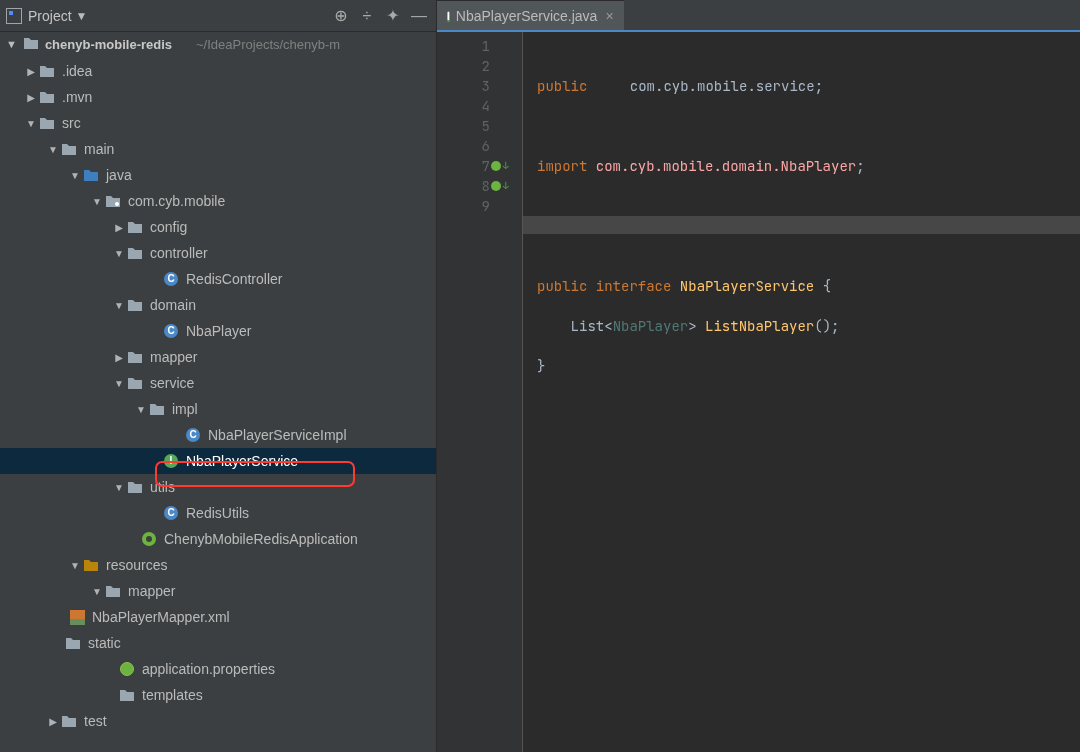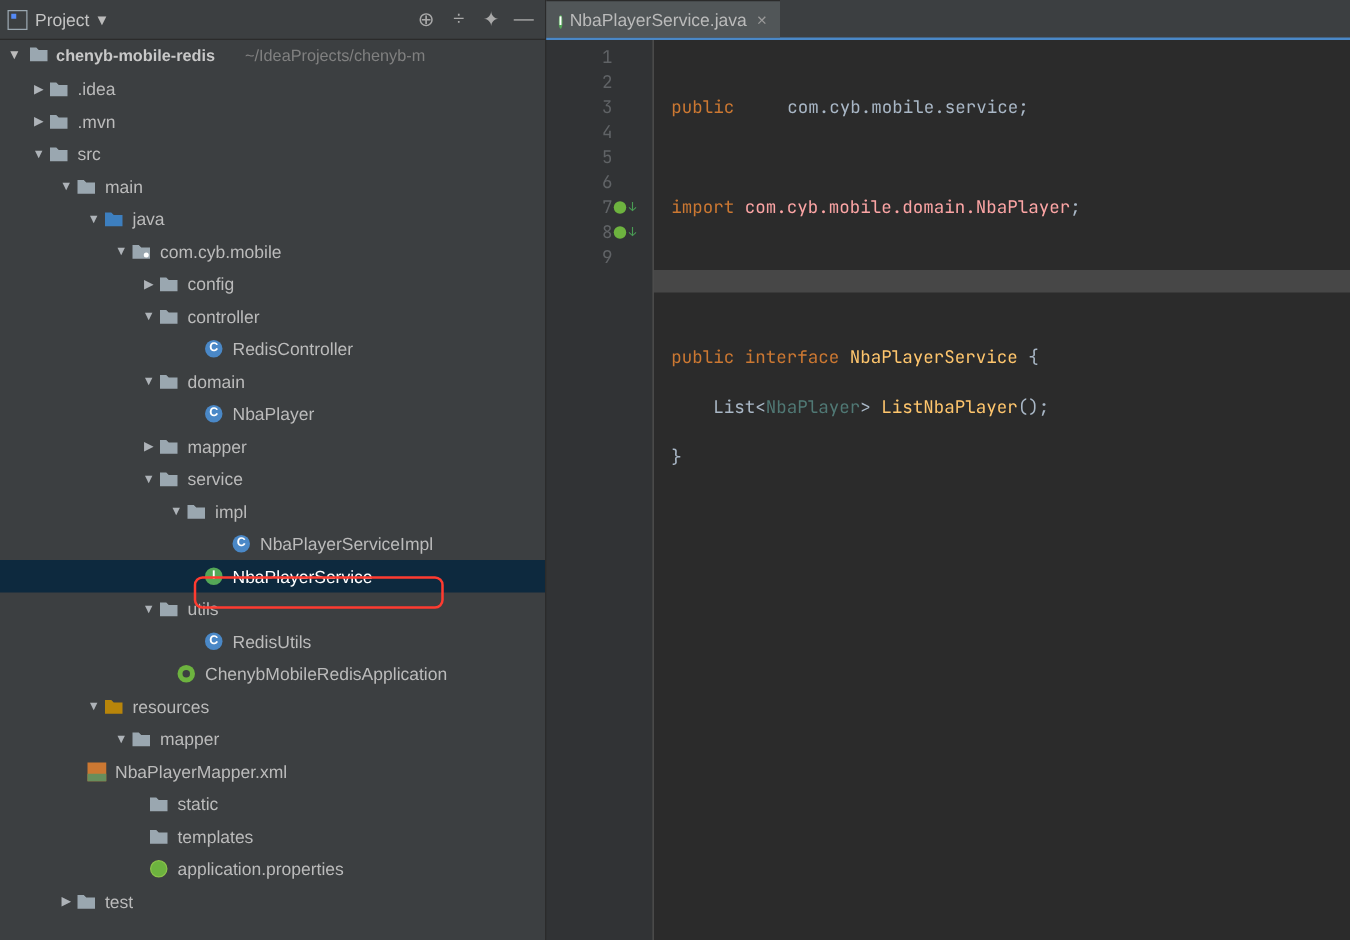--- a/index.html
+++ b/index.html
@@ -415,46 +415,46 @@
       </div>
 
       <div class="tree-row" style="padding-left:54px">
         <span class="arrow none">▶</span>
         <span class="ic">
             <span class="xml-box"></span>
           </span>
         <span class="label">NbaPlayerMapper.xml</span>
       </div>
 
+      <div class="tree-row" style="padding-left:50px">
+        <span class="arrow none">▶</span>
+        <span class="ic">
+            <svg class="folder-svg" viewBox="0 0 16 14">
+              <path class="folder-body" d="M1 2h5l2 2h7v9H1z"></path>
+            </svg>
+          </span>
+        <span class="label">static</span>
+      </div>
+
       <div class="tree-row" style="padding-left:104px">
         <span class="arrow none">▶</span>
         <span class="ic">
-            <svg class="folder-svg" viewBox="0 0 16 14">
-              <path class="folder-body" d="M1 2h5l2 2h7v9H1z"></path>
-            </svg>
-          </span>
-        <span class="label">static</span>
+            <span class="prop-circle"></span>
+          </span>
+        <span class="label">application.properties</span>
       </div>
 
       <div class="tree-row" style="padding-left:104px">
         <span class="arrow none">▶</span>
         <span class="ic">
             <svg class="folder-svg" viewBox="0 0 16 14">
               <path class="folder-body" d="M1 2h5l2 2h7v9H1z"></path>
             </svg>
           </span>
         <span class="label">templates</span>
-      </div>
-
-      <div class="tree-row" style="padding-left:104px">
-        <span class="arrow none">▶</span>
-        <span class="ic">
-            <span class="prop-circle"></span>
-          </span>
-        <span class="label">application.properties</span>
       </div>
 
       <div class="tree-row" style="padding-left:46px">
         <span class="arrow">▶</span>
         <span class="ic">
             <svg class="folder-svg" viewBox="0 0 16 14">
               <path class="folder-body" d="M1 2h5l2 2h7v9H1z"></path>
             </svg>
           </span>
         <span class="label">test</span>

